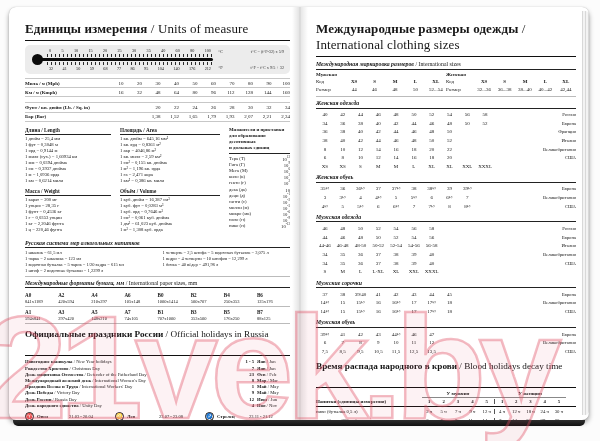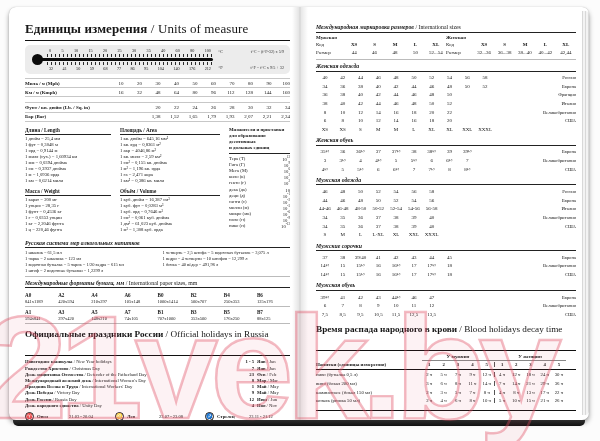--- a/index.html
+++ b/index.html
@@ -493,20 +493,21 @@
               <span class="zdates">23.11 - 21.12</span>
             </div>
         </div>
       </div>
 
   </div>
 
   <div class="gutter"></div>
 
   <div class="page page-right">
+    <div class="pgtitle"><b>Международные размеры одежды</b><span> / International clothing sizes</span></div>
 
     <div class="secHead"><b>Международная маркировка размеров</b><span> / International sizes</span></div>
     <div class="mgroups">
 
     <div class="mgroup">
           <div class="mglabel">Мужская</div>
           <div class="mrow codes">
             <span class="mrl">Код</span>
             <span class="mcells">
               <span>XS</span>

